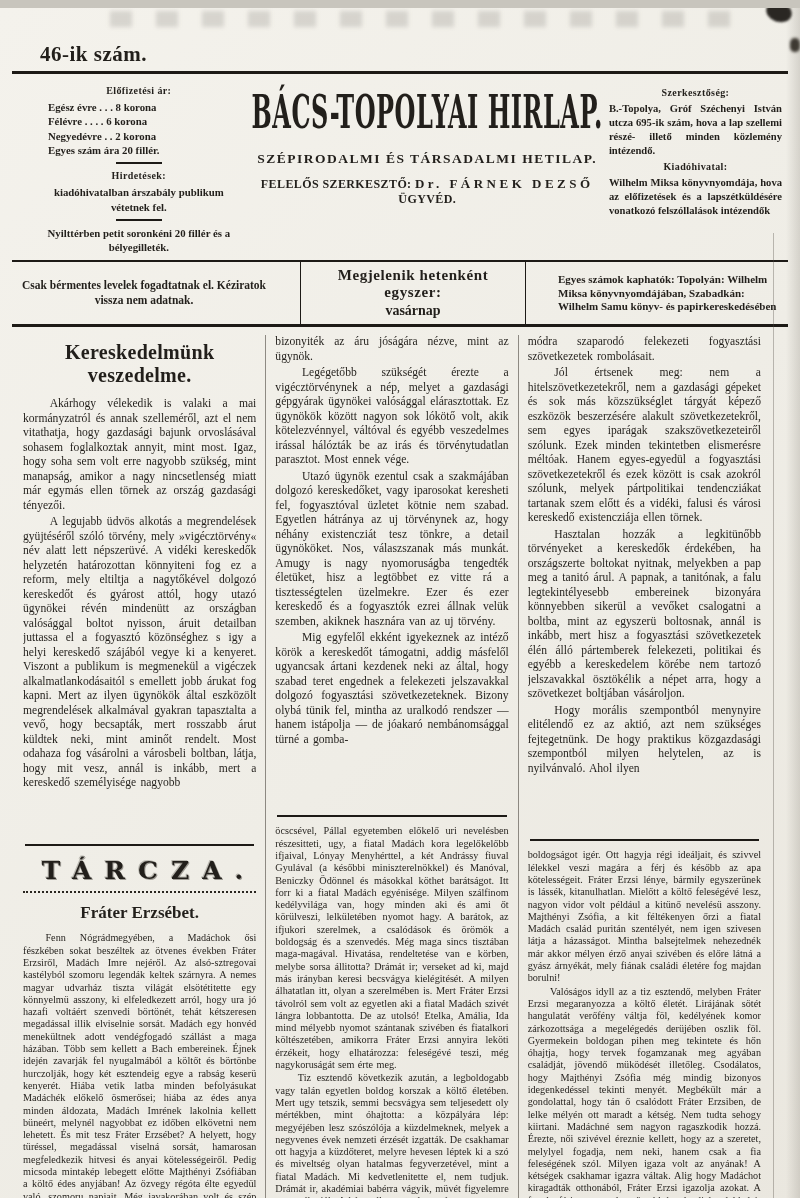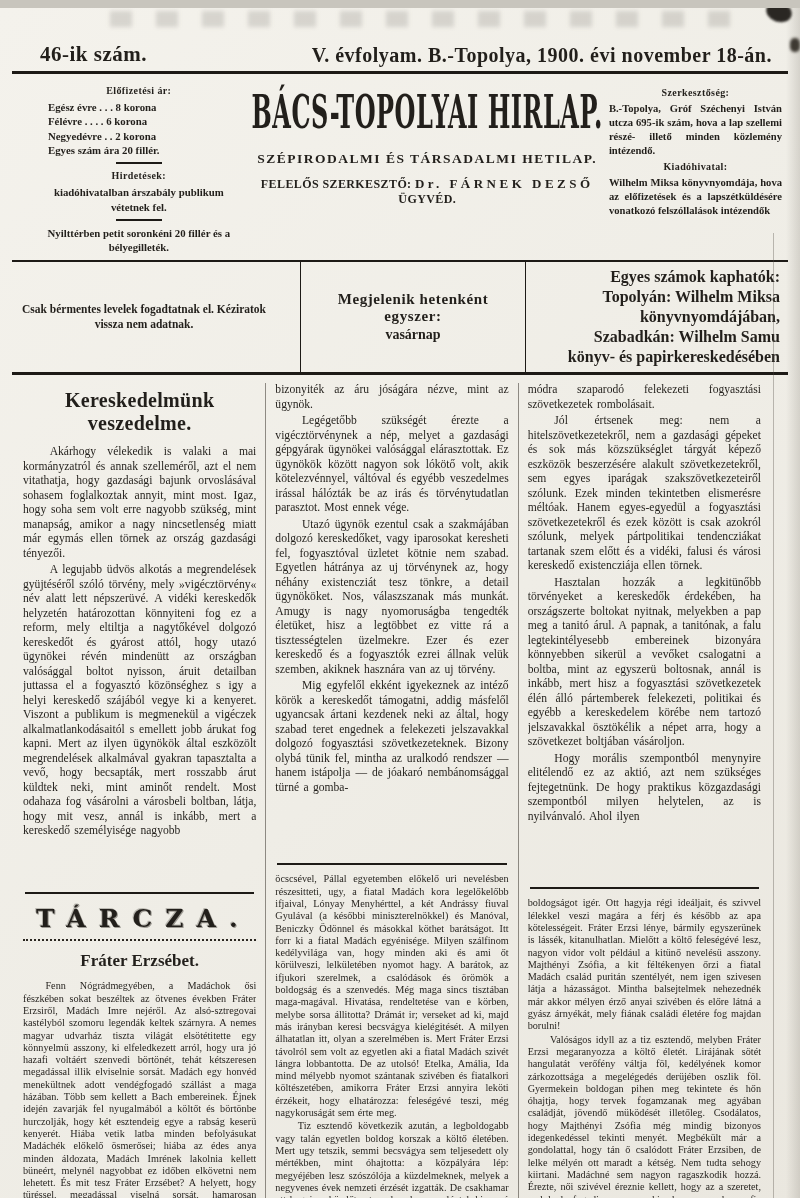--- a/index.html
+++ b/index.html
@@ -46,38 +46,38 @@
   .mast-sub{font-size:13.5px;font-weight:bold;letter-spacing:1.5px;margin-top:22px;}
   .mast-editor{font-size:12px;font-weight:bold;margin-top:9px;letter-spacing:.4px;}
   .mast-editor .ed-name{font-size:13px;letter-spacing:3.5px;}
 
   
   .notice-wrap{margin-top:4px;}
   .notice-row{display:flex;align-items:stretch;border-top:2px solid #1d1a16;border-bottom:3px solid #1d1a16;margin:0 12px;gap:24px;}
   .notice-cell{padding:5px 8px;display:flex;flex-direction:column;justify-content:center;}
   .notice-cell.left{width:248px;font-size:11.5px;font-weight:bold;text-align:center;line-height:1.3;}
   .notice-cell.center{flex:1;border-left:1.5px solid #1d1a16;border-right:1.5px solid #1d1a16;text-align:center;}
-  .notice-cell.right{width:222px;font-size:16px;font-weight:bold;text-align:right;line-height:1.25;}
+  .notice-cell.right{width:222px;font-size:11px;font-weight:bold;text-align:left;line-height:1.25;}
   .notice-line1{font-size:15px;font-weight:bold;letter-spacing:.6px;}
   .notice-line2{font-size:14px;font-weight:bold;margin-top:2px;}
 
   
   .body-cols{display:flex;padding:8px 30px 0 14px;height:938px;box-sizing:border-box;}
   .col{flex:1;display:flex;flex-direction:column;overflow:hidden;padding:0 9px;}
   .col.mid{border-left:1px solid rgba(60,55,48,.55);border-right:1px solid rgba(60,55,48,.55);}
   .lead-sec{overflow:hidden;}
   .col1 .lead-sec{height:497px;}
   .col2 .lead-sec{height:468px;}
   .col3 .lead-sec{height:492px;}
   .article-title{font-size:20px;font-weight:bold;text-align:center;margin:6px 0 10px 0;letter-spacing:.3px;}
   .lead-sec p{margin:0 0 2px 0;font-size:11.6px;line-height:14.5px;text-align:justify;word-spacing:1.4px;}
   .lead-sec p.ind{text-indent:2.3em;}
   .feuil-sec{flex:1;overflow:hidden;margin-top:6px;}
   .sec-divider{height:2px;background:#1d1a16;margin:6px 2px 0 2px;}
-  .tarcza-head{text-align:left;margin:10px 0 4px 0;}
+  .tarcza-head{text-align:right;margin:10px 0 4px 0;}
   .tarcza-title{font-size:25px;font-weight:bold;letter-spacing:13px;padding-left:13px;
     font-family:"DejaVu Serif",serif;
     text-shadow:1px 1px 0 rgba(90,85,78,.55), -1px -1px 0 rgba(90,85,78,.35);}
   .dotted-rule{border-bottom:2px dotted #2a2620;margin:6px 0 8px 0;}
   .feuil-title{font-size:17px;font-weight:bold;text-align:center;margin:10px 0 9px 0;}
   .feuil-sec p{margin:0 0 1px 0;font-size:10.2px;line-height:12.3px;text-align:justify;word-spacing:.8px;}
   .feuil-sec p.ind{text-indent:2.2em;}
 </style>
 </head>
 <body>
@@ -85,21 +85,20 @@
 <div class="page">
   <div class="bleed-marks"></div>
   <div class="corner-smudge"></div>
   <div class="corner-smudge2"></div>
   <div class="page-edge"></div>
   <div class="page-edge-shade"></div>
 
   <header>
     <div class="toprow">
       <span class="issue-no">46-ik szám.</span>
-      <span class="volume-date">V. évfolyam. B.-Topolya, 1900. évi november 18-án.</span>
     </div>
     <div class="rule-heavy"></div>
 
     <div class="mast-grid">
       <div class="side-box left">
         <div class="sb-title">Előfizetési ár:</div>
         <div class="sb-line">Egész évre . . . 8 korona</div>
         <div class="sb-line">Félévre  . . . .  6 korona</div>
         <div class="sb-line">Negyedévre . .  2 korona</div>
         <div class="sb-line">Egyes szám ára 20 fillér.</div>

